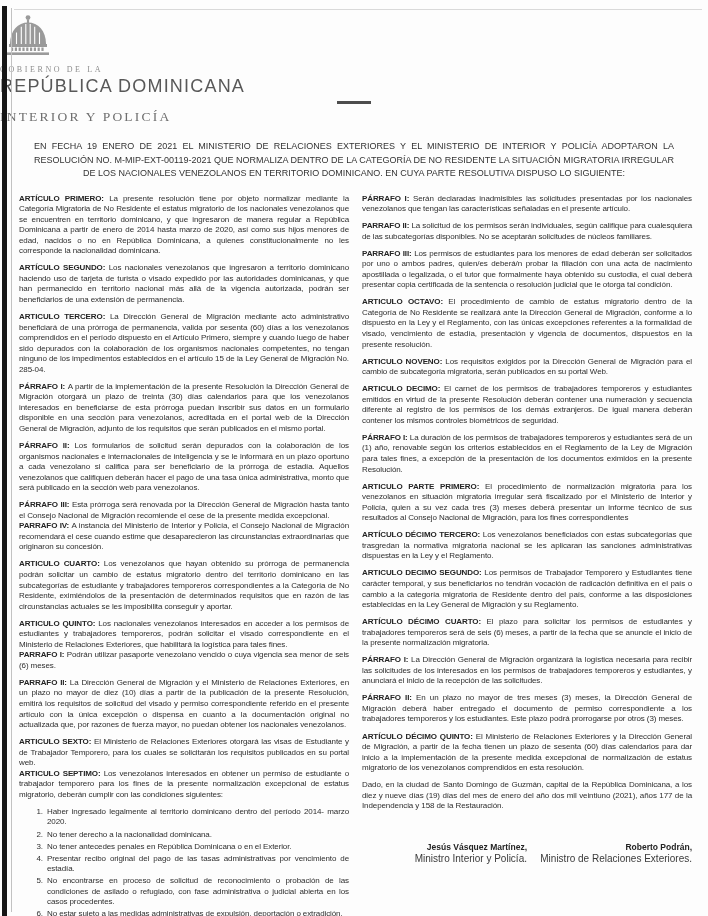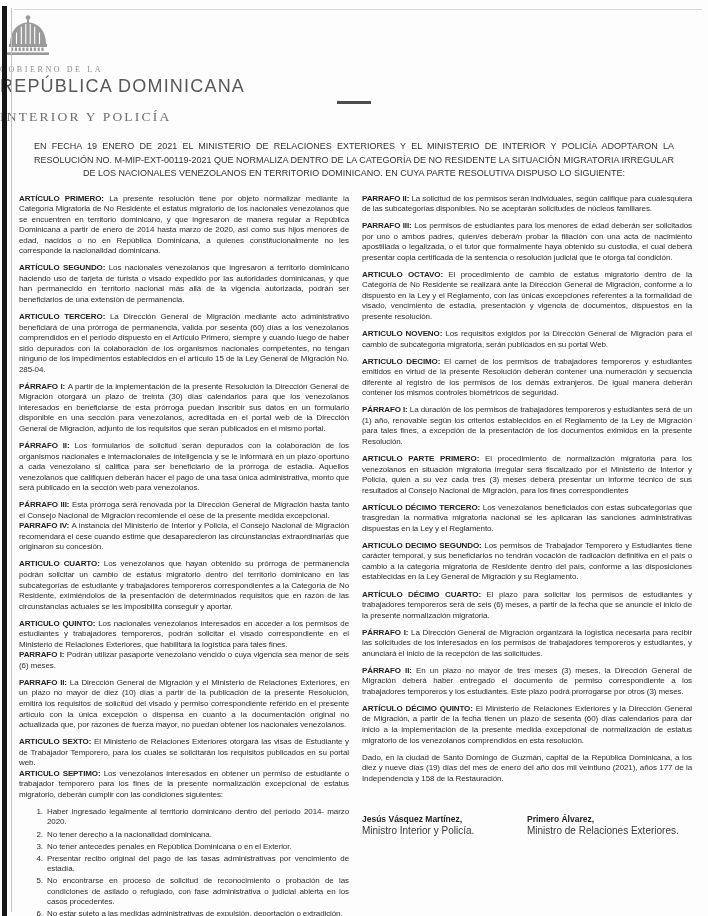--- a/index.html
+++ b/index.html
@@ -52,21 +52,21 @@
   .para b { font-weight: 700; color: #242424; margin-top: 18px; }
 
   ol.cond-list {
     margin: 2px 0 0; padding-left: 26px;
     font-size: 8px; line-height: 1.32; letter-spacing: -0.1px;
     text-align: justify;
   }
   ol.cond-list li { margin-bottom: 1.5px; padding-left: 2px; }
 
   .sig-row { display: flex; margin-top: 30px; }
-  .sig { flex: 1 1 0; text-align: left; }
+  .sig { flex: 1 1 0; text-align: right; }
   .sig-name  { font-size: 8.5px; font-weight: 700; color: #242424; }
   .sig-title { font-size: 10px; color: #3a3a3a; margin-top: 1px; }
 </style>
 </head>
 <body>
 
 <div class="page">
   <div class="edge-left"></div>
   <div class="edge-line"></div>
   <div class="top-line"></div>
@@ -112,20 +112,21 @@
           <li>Haber ingresado legalmente al territorio dominicano dentro del período 2014- marzo 2020.</li>
           <li>No tener derecho a la nacionalidad dominicana.</li>
           <li>No tener antecedes penales en República Dominicana o en el Exterior.</li>
           <li>Presentar recibo original del pago de las tasas administrativas por vencimiento de estadía.</li>
           <li>No encontrarse en proceso de solicitud de reconocimiento o probación de las condiciones de asilado o refugiado, con fase administrativa o judicial abierta en los casos procedentes.</li>
           <li>No estar sujeto a las medidas administrativas de expulsión, deportación o extradición.</li>
         </ol>
       </div>
     <div class="col">
       <div>
+          <p class="para"><b>PÁRRAFO I: </b>Serán declaradas inadmisibles las solicitudes presentadas por los nacionales venezolanos que tengan las características señaladas en el presente artículo.</p>
           <p class="para"><b>PARRAFO II: </b>La solicitud de los permisos serán individuales, según califique para cualesquiera de las subcategorías disponibles. No se aceptarán solicitudes de núcleos familiares.</p>
           <p class="para"><b>PARRAFO III: </b>Los permisos de estudiantes para los menores de edad deberán ser solicitados por uno o ambos padres, quien/es deberá/n probar la filiación con una acta de nacimiento apostillada o legalizada, o el tutor que formalmente haya obtenido su custodia, el cual deberá presentar copia certificada de la sentencia o resolución judicial que le otorga tal condición.</p>
           <p class="para"><b>ARTICULO OCTAVO: </b>El procedimiento de cambio de estatus migratorio dentro de la Categoría de No Residente se realizará ante la Dirección General de Migración, conforme a lo dispuesto en la Ley y el Reglamento, con las únicas excepciones referentes a la formalidad de visado, vencimiento de estadía, presentación y vigencia de documentos, dispuestos en la presente resolución.</p>
           <p class="para"><b>ARTICULO NOVENO: </b>Los requisitos exigidos por la Dirección General de Migración para el cambio de subcategoría migratoria, serán publicados en su portal Web.</p>
           <p class="para"><b>ARTICULO DECIMO: </b>El carnet de los permisos de trabajadores temporeros y estudiantes emitidos en virtud de la presente Resolución deberán contener una numeración y secuencia diferente al registro de los permisos de los demás extranjeros. De igual manera deberán contener los mismos controles biométricos de seguridad.</p>
           <p class="para"><b>PÁRRAFO I: </b>La duración de los permisos de trabajadores temporeros y estudiantes será de un (1) año, renovable según los criterios establecidos en el Reglamento de la Ley de Migración para tales fines, a excepción de la presentación de los documentos eximidos en la presente Resolución.</p>
           <p class="para"><b>ARTICULO PARTE PRIMERO: </b>El procedimiento de normalización migratoria para los venezolanos en situación migratoria irregular será fiscalizado por el Ministerio de Interior y Policía, quien a su vez cada tres (3) meses deberá presentar un informe técnico de sus resultados al Consejo Nacional de Migración, para los fines correspondientes</p>
           <p class="para"><b>ARTÍCULO DÉCIMO TERCERO: </b>Los venezolanos beneficiados con estas subcategorías que trasgredan la normativa migratoria nacional se les aplicaran las sanciones administrativas dispuestas en la Ley y el Reglamento.</p>
           <p class="para"><b>ARTICULO DECIMO SEGUNDO: </b>Los permisos de Trabajador Temporero y Estudiantes tiene carácter temporal, y sus beneficiarios no tendrán vocación de radicación definitiva en el país o cambio a la categoría migratoria de Residente dentro del país, conforme a las disposiciones establecidas en la Ley General de Migración y su Reglamento.</p>
           <p class="para"><b>ARTÍCULO DÉCIMO CUARTO: </b>El plazo para solicitar los permisos de estudiantes y trabajadores temporeros será de seis (6) meses, a partir de la fecha que se anuncie el inicio de la presente normalización migratoria.</p>
@@ -133,19 +134,19 @@
           <p class="para"><b>PÁRRAFO II: </b>En un plazo no mayor de tres meses (3) meses, la Dirección General de Migración deberá haber entregado el documento de permiso correspondiente a los trabajadores temporeros y los estudiantes. Este plazo podrá prorrogarse por otros (3) meses.</p>
           <p class="para"><b>ARTÍCULO DÉCIMO QUINTO: </b>El Ministerio de Relaciones Exteriores y la Dirección General de Migración, a partir de la fecha tienen un plazo de sesenta (60) días calendarios para dar inicio a la implementación de la presente medida excepcional de normalización de estatus migratorio de los venezolanos comprendidos en esta resolución.</p>
           <p class="para">Dado, en la ciudad de Santo Domingo de Guzmán, capital de la República Dominicana, a los diez y nueve días (19) días del mes de enero del año dos mil veintiuno (2021), años 177 de la Independencia y 158 de la Restauración.</p>
         </div>
       <div class="sig-row">
         <div class="sig">
           <div class="sig-name">Jesús Vásquez Martínez,</div>
           <div class="sig-title">Ministro Interior y Policía.</div>
         </div>
         <div class="sig">
-          <div class="sig-name">Primero Álvarez,</div>
+          <div class="sig-name">Roberto Podrán,</div>
           <div class="sig-title">Ministro de Relaciones Exteriores.</div>
         </div>
       </div>
     </div>
   </div>
 </div>
 
 </body></html>

